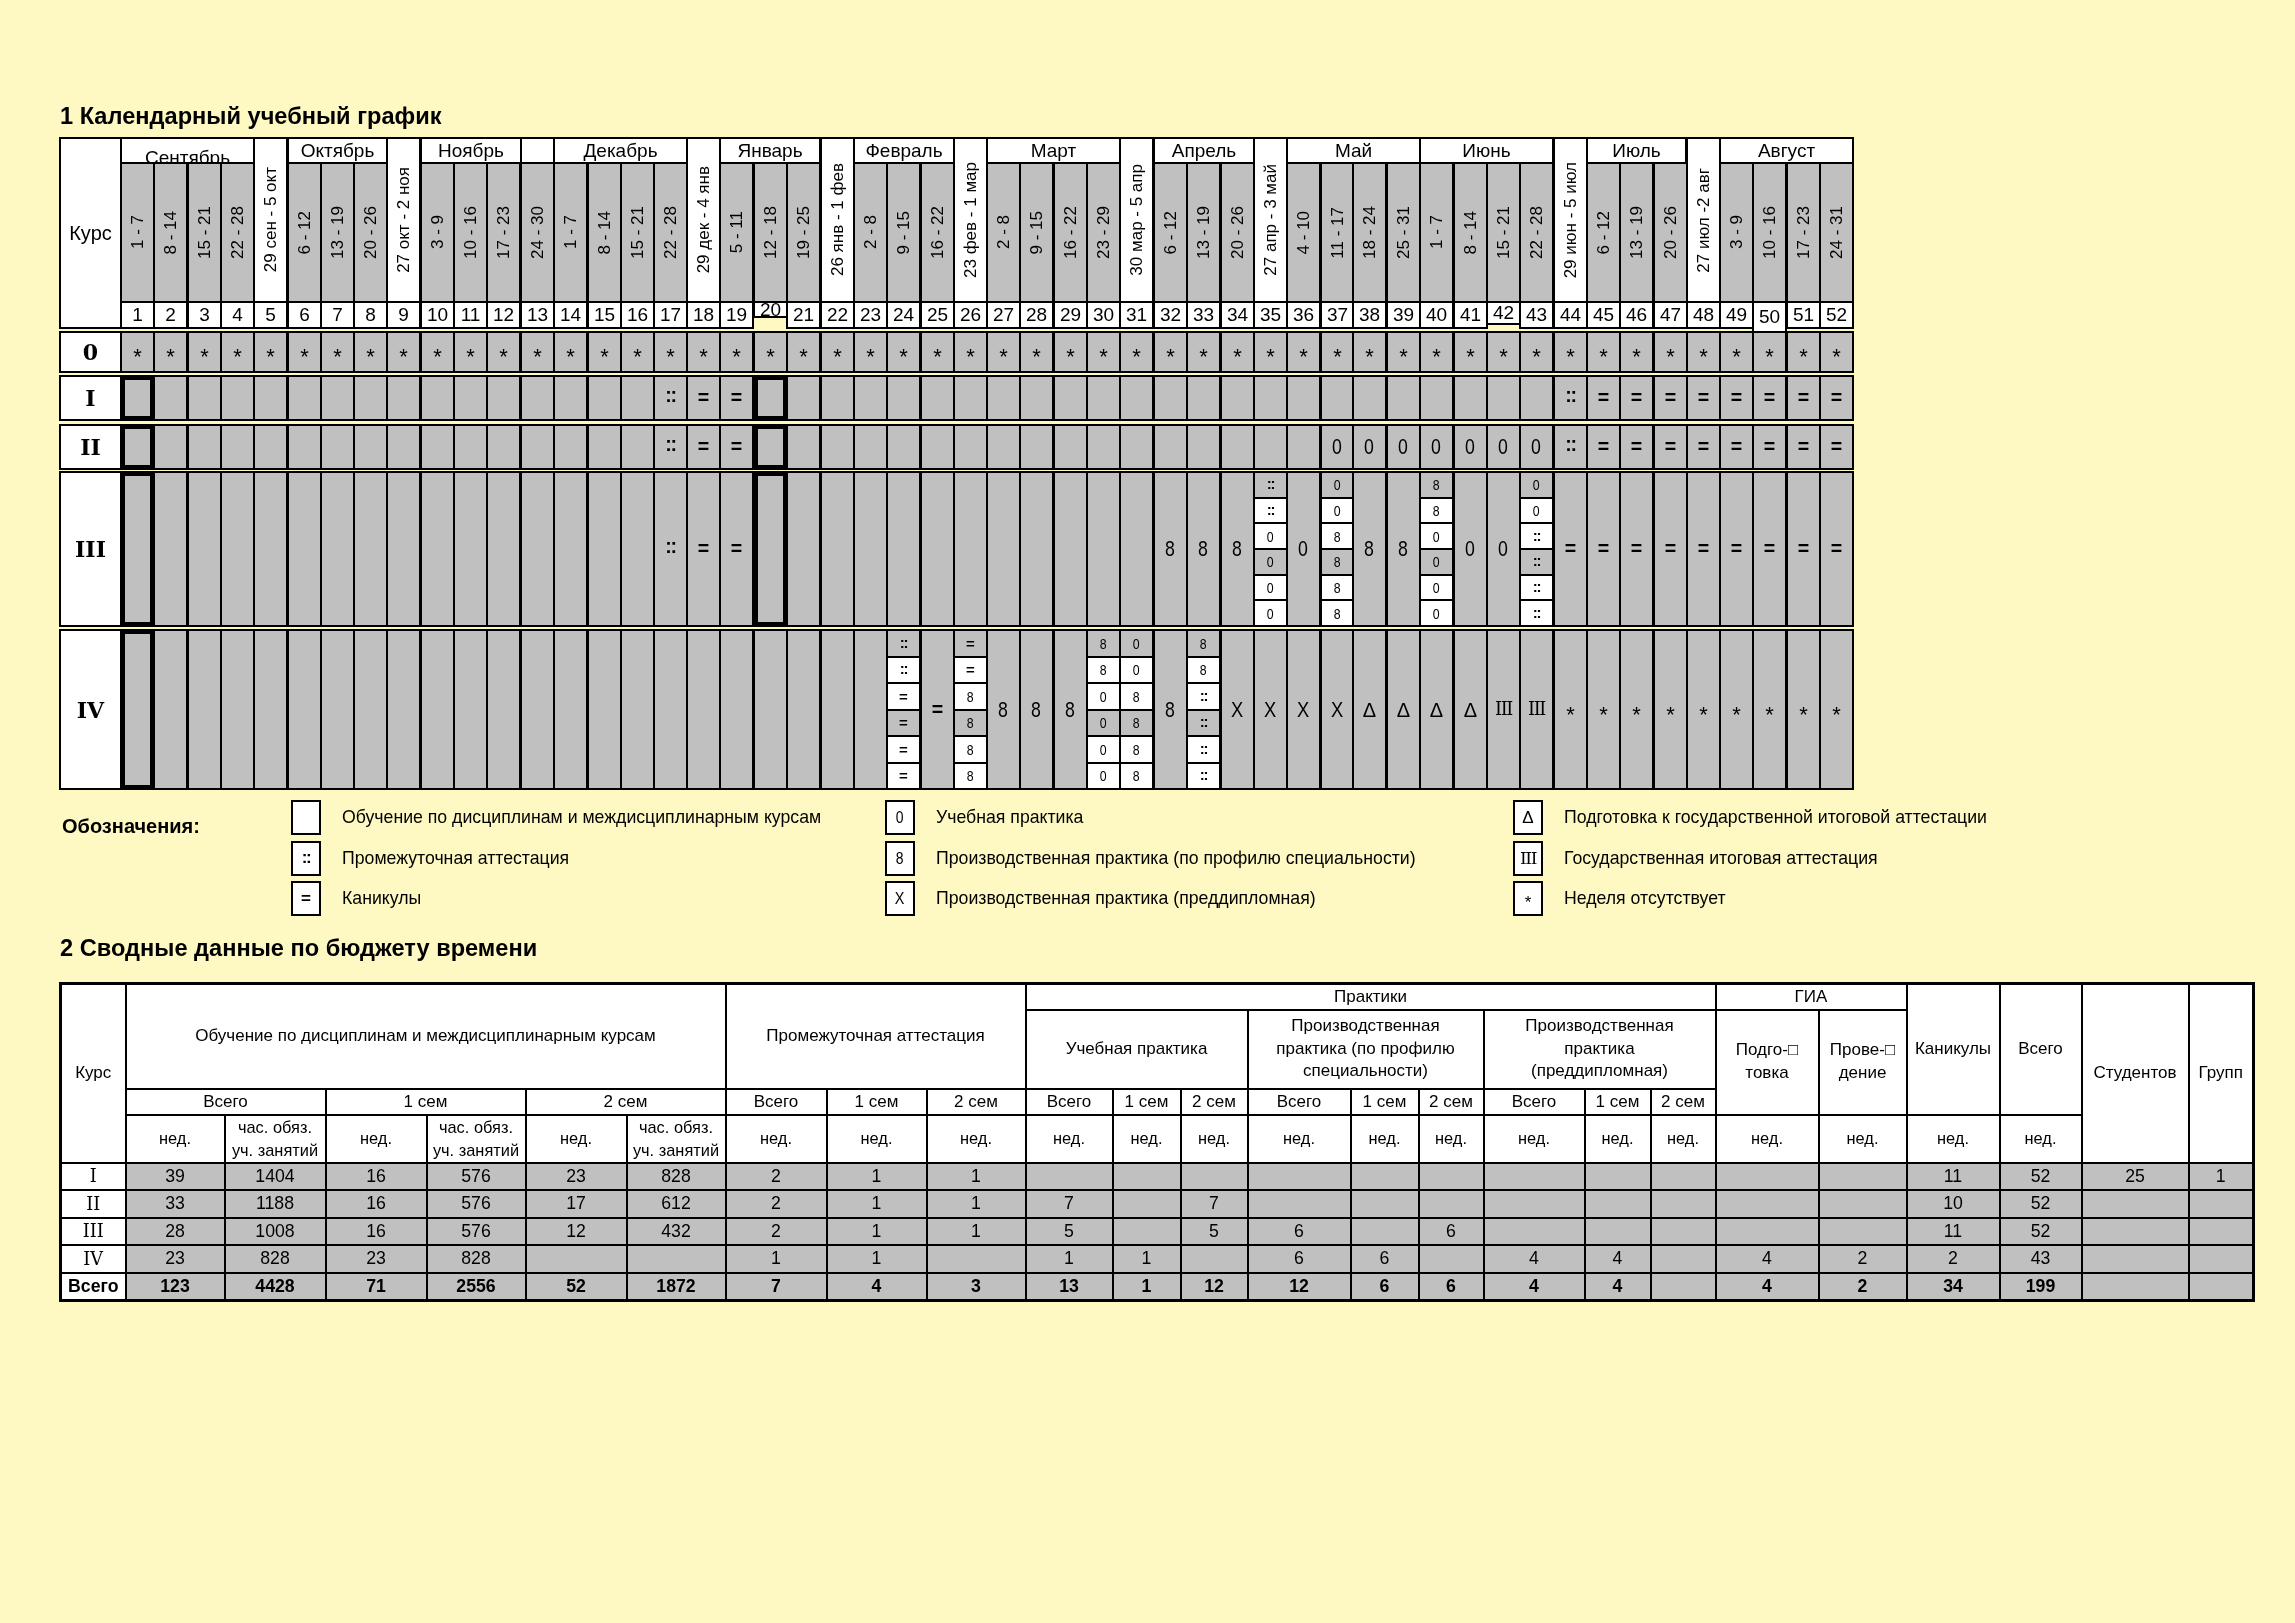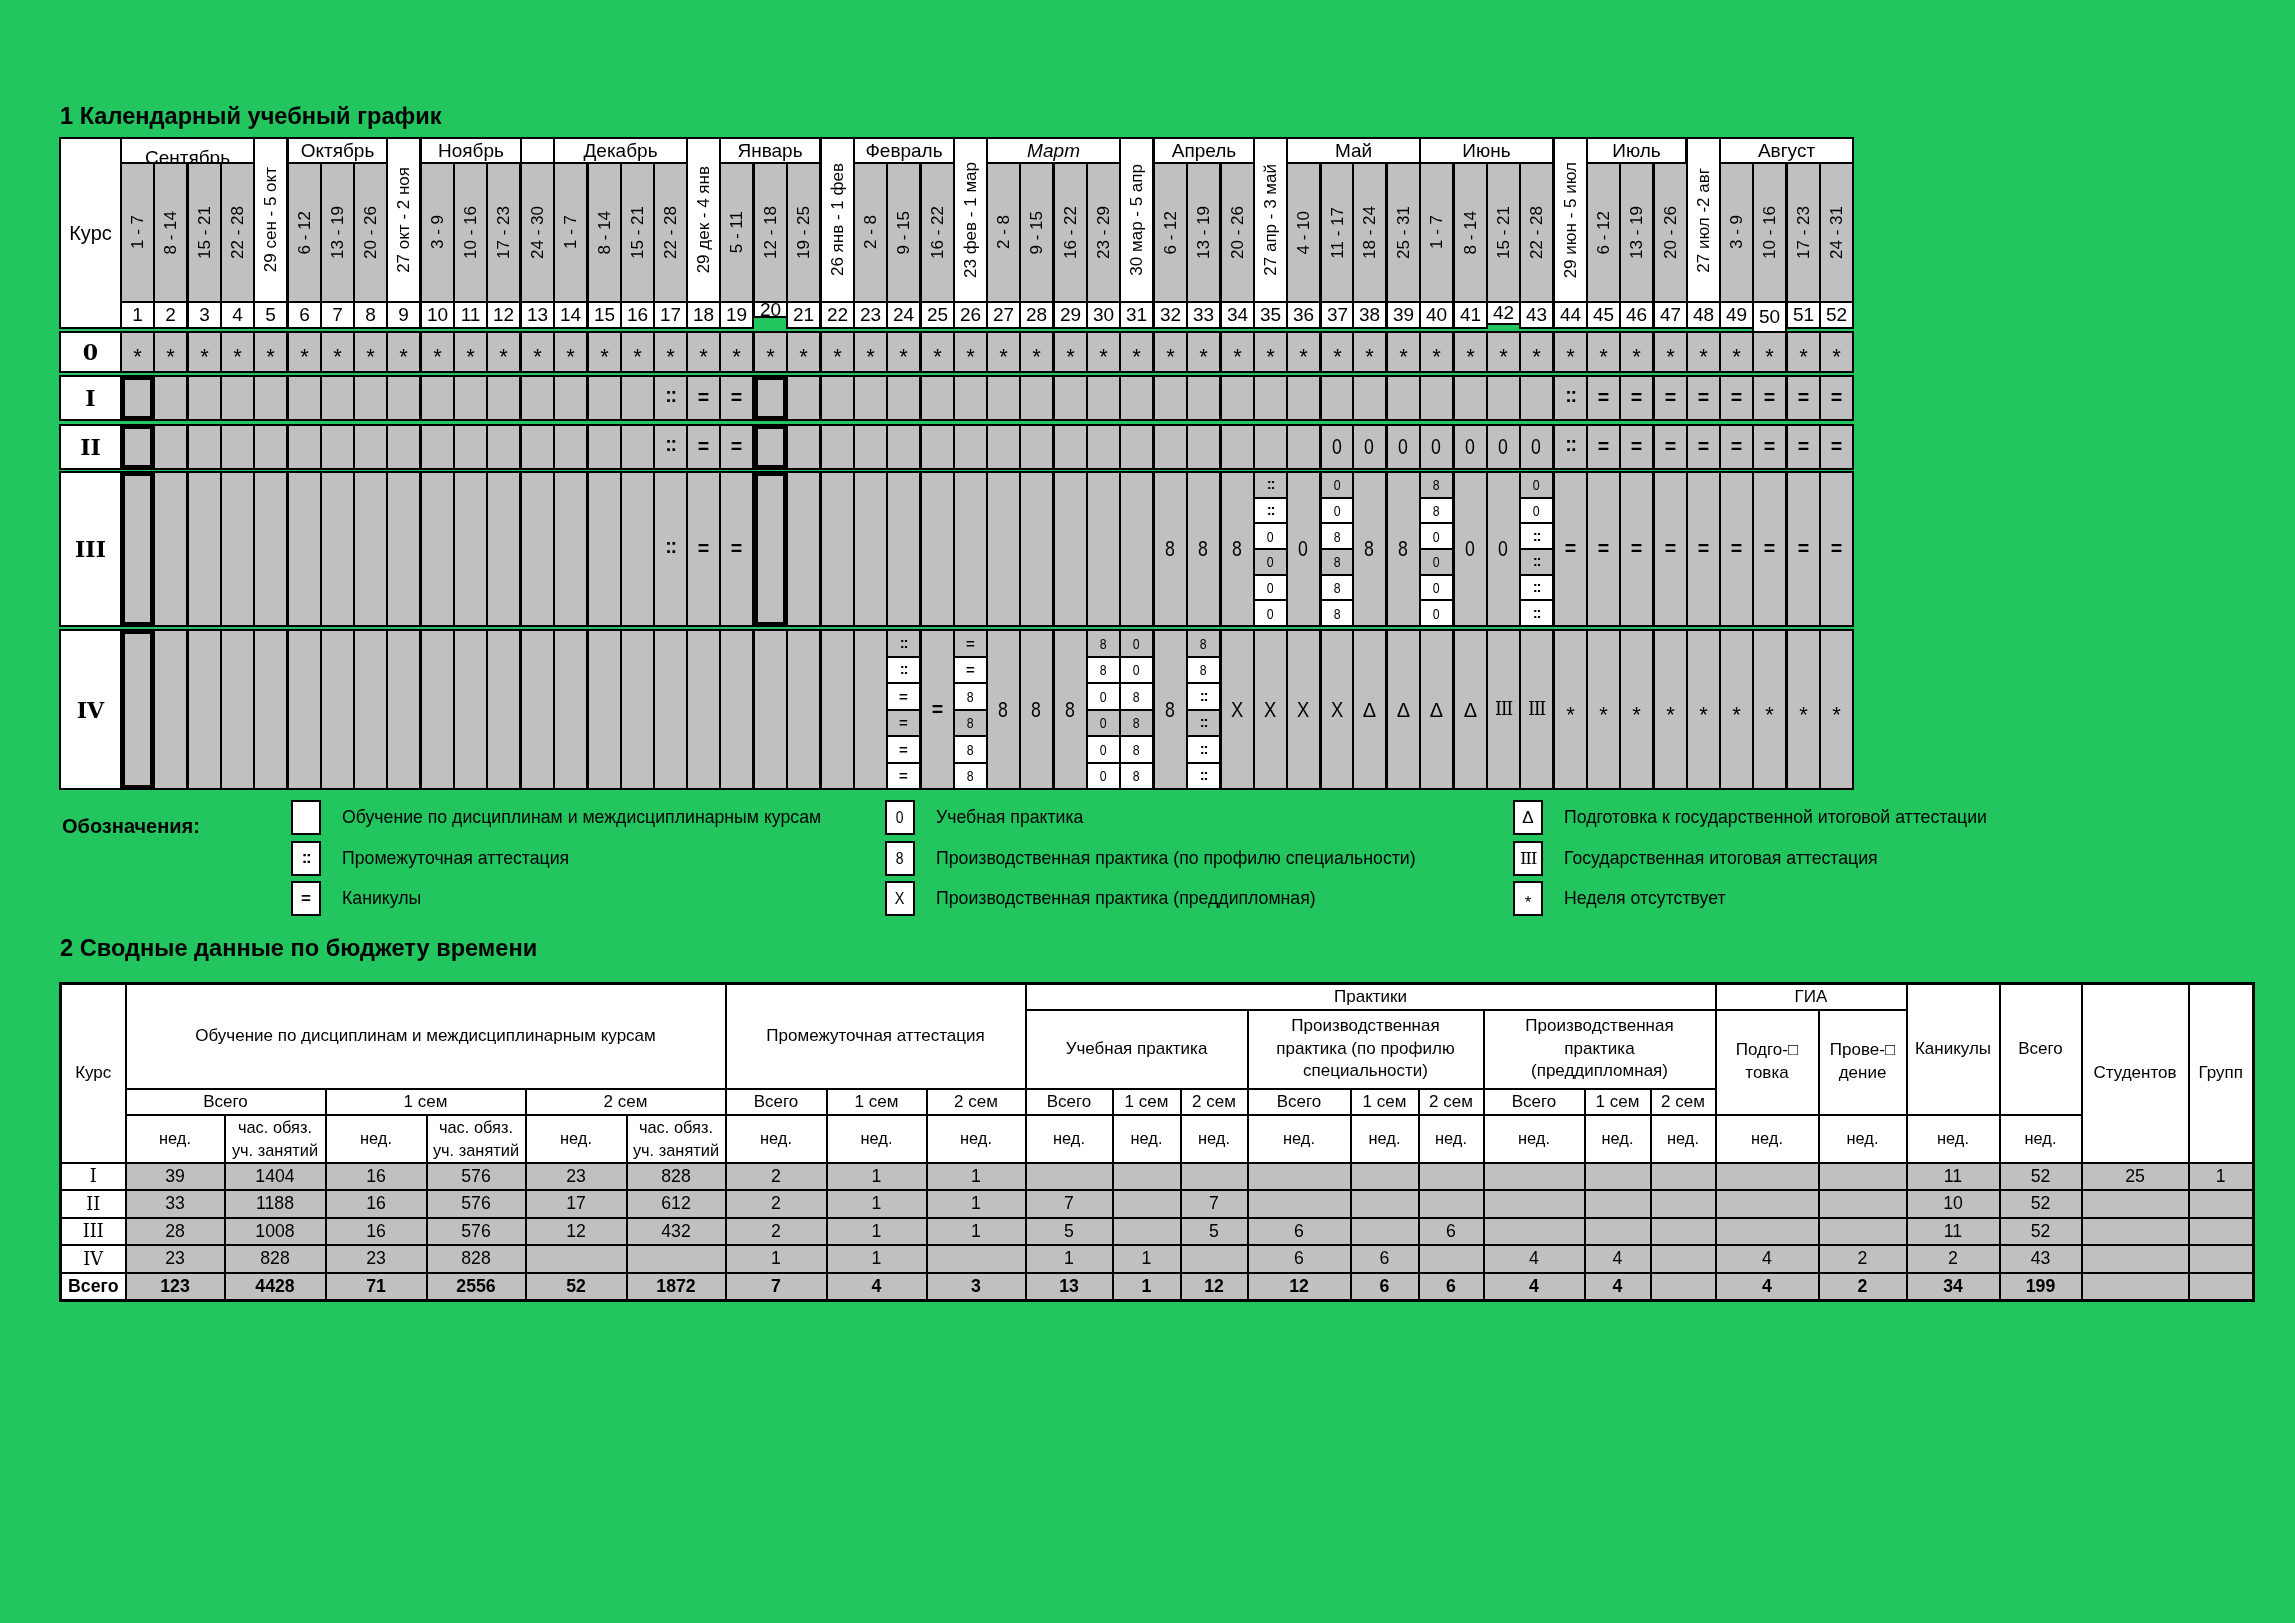--- a/index.html
+++ b/index.html
@@ -1,17 +1,17 @@
 <!DOCTYPE html>
 <html style="font-size:10.5px"><head>
 <meta charset="utf-8">
 <style>
   *{margin:0;padding:0;box-sizing:border-box}
   html,body{background:#fff}
-  .page{position:relative;width:2295px;height:1623px;background:#22c55e;color:#000;
+  .page{position:relative;width:2295px;height:1623px;background:#fef9c3;color:#000;
         font-family:"Liberation Sans",sans-serif;overflow:hidden}
   .title{position:absolute;font-weight:bold;font-size:23.6px;white-space:nowrap}
 
   
   #calendar{position:absolute;left:59px;top:137px;width:1796px;height:653px}
   .ccell{position:absolute;background:#c0c0c0;border:2px solid #000;display:flex;
          align-items:center;justify-content:center;overflow:hidden}
   .ccell.white{background:#fff}
   .boldbox{border-width:5.2px}
   .vert{writing-mode:vertical-rl;transform:rotate(180deg);white-space:nowrap;
@@ -93,21 +93,21 @@
       </div>
       <div class="ccell white" style="left: 761px; top: 0px; width: 35px; height: 166px;">
         <span class="vert">26 янв - 1 фев</span>
       </div>
       <div class="ccell white" style="left: 794px; top: 0px; width: 102px; height: 27px;">
         <span class="month">Февраль</span>
       </div>
       <div class="ccell white" style="left: 894px; top: 0px; width: 35px; height: 166px;">
         <span class="vert">23 фев - 1 мар</span>
       </div>
-      <div class="ccell white" style="left: 927px; top: 0px; width: 135px; height: 27px; font-style: italic;">
+      <div class="ccell white" style="left: 927px; top: 0px; width: 135px; height: 27px;">
         <span class="month">Март</span>
       </div>
       <div class="ccell white" style="left: 1060px; top: 0px; width: 35px; height: 166px;">
         <span class="vert">30 мар - 5 апр</span>
       </div>
       <div class="ccell white" style="left: 1094px; top: 0px; width: 102px; height: 27px;">
         <span class="month">Апрель</span>
       </div>
       <div class="ccell white" style="left: 1194px; top: 0px; width: 35px; height: 166px;">
         <span class="vert">27 апр - 3 май</span>

